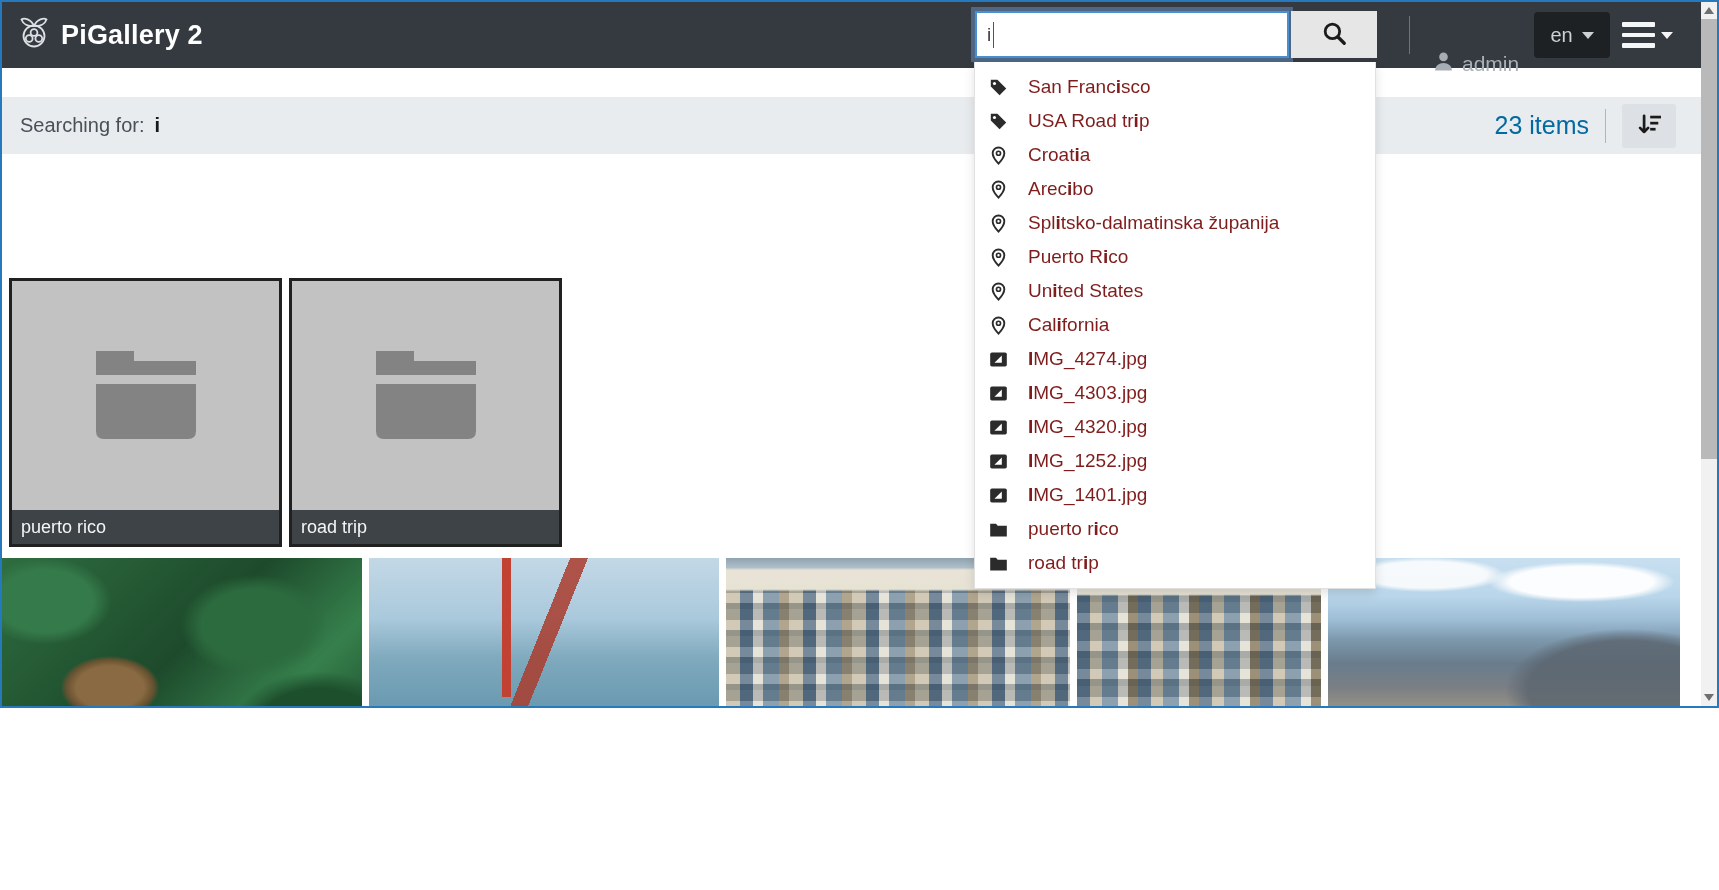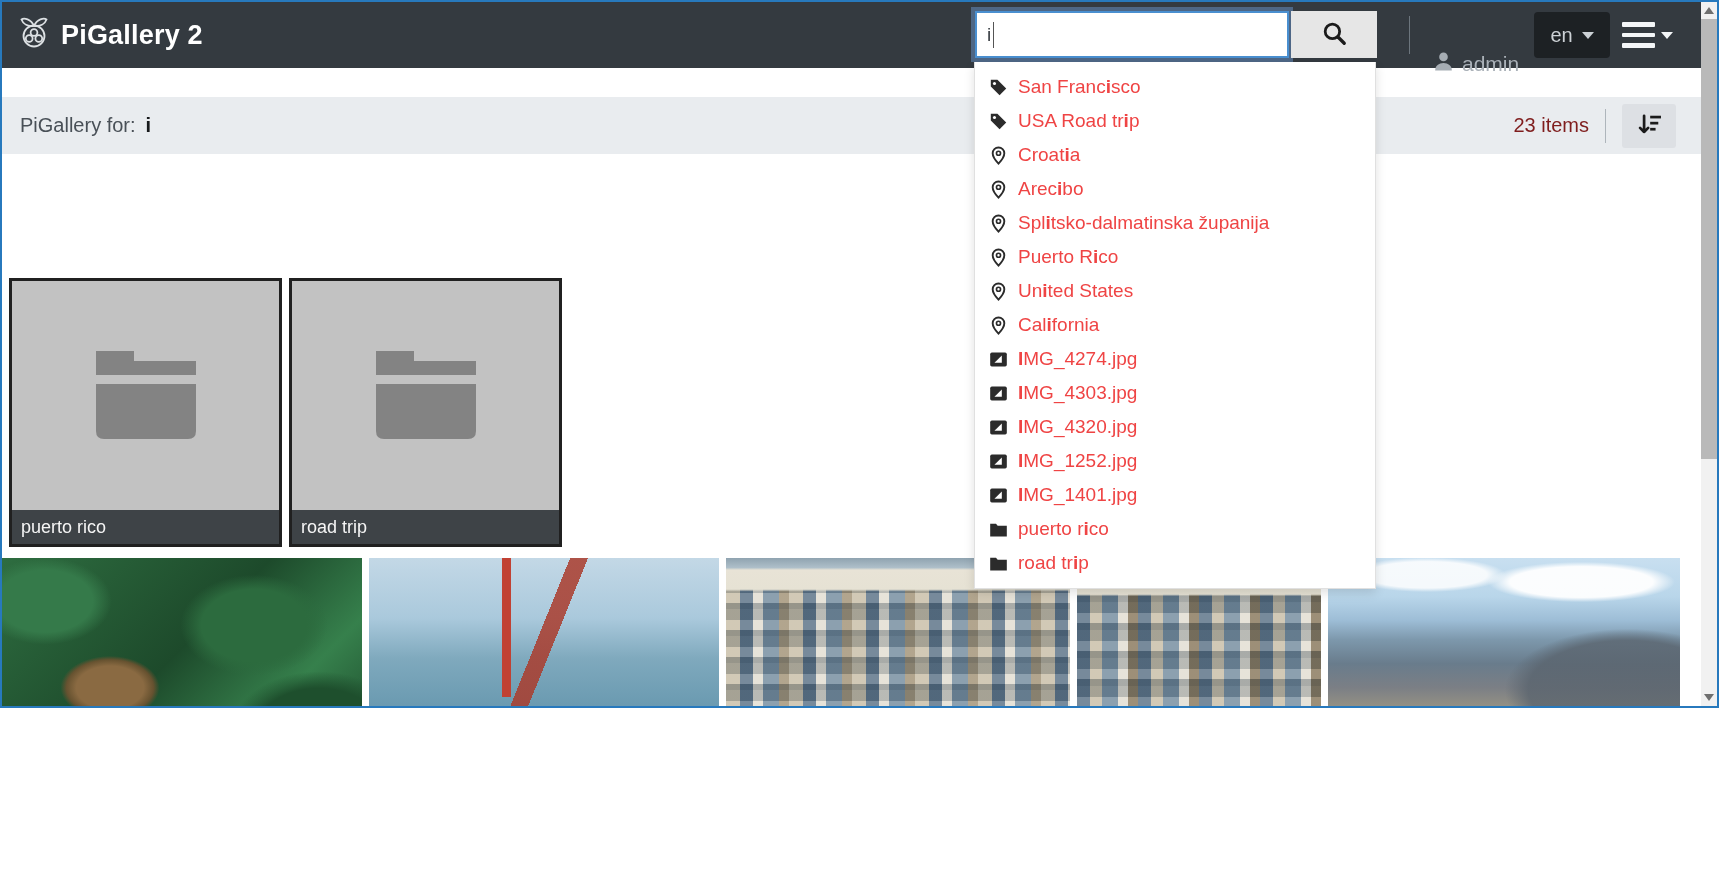--- a/index.html
+++ b/index.html
@@ -31,32 +31,32 @@
                 border-top:7px solid currentColor; display:inline-block; }
   .menu-btn { position:absolute; left:1620px; top:0; height:66px; display:flex; align-items:center; gap:6px;
               background:none; border:none; color:#fff; cursor:pointer; }
   .bars { display:flex; flex-direction:column; gap:6px; }
   .bar { width:33px; height:4.5px; background:#f4f6f8; border-radius:1px; }
 
   
   .dropdown { position:absolute; left:972px; top:60px; width:402px; background:#fff; z-index:200;
               border:1px solid #e0e0e0; border-top:none; box-shadow:0 4px 10px rgba(0,0,0,.12);
               padding:8px 0; list-style:none; }
-  .dd-item { display:flex; align-items:center; gap:10px; height:34px; padding:0 14px; font-size:19px;
-             color:#ef4444; cursor:pointer; white-space:nowrap; }
+  .dd-item { display:flex; align-items:center; gap:20px; height:34px; padding:0 14px; font-size:19px;
+             color:#7f1d1d; cursor:pointer; white-space:nowrap; }
   .dd-item b { font-weight:bold; }
   .dd-item svg { flex:0 0 auto; }
 
   
   .results-bar { position:absolute; left:0; right:16px; top:95px; height:57px; background:#e9ecef;
                  display:flex; align-items:center; z-index:10; }
   .searching-label { margin-left:18px; font-size:20px; color:#495057; }
   .searching-query { font-weight:bold; color:#17191b; margin-left:10px; font-size:20px; }
   .results-right { margin-left:auto; display:flex; align-items:center; }
-  .items-count { font-size:20px; color:#7f1d1d; }
+  .items-count { font-size:25px; color:#0369a1; }
   .count-divider { width:1px; height:34px; background:#aeb5bb; margin:0 16px; }
   .sort-btn { width:54px; height:44px; background:#dde0e4; border:none; border-radius:3px;
               display:flex; align-items:center; justify-content:center; margin-right:25px; cursor:pointer; }
 
   
   .map-thumb { position:absolute; left:1566px; top:171px; width:132px; height:99px; z-index:5;
                overflow:hidden; box-shadow:0 1px 4px rgba(0,0,0,.35); cursor:pointer; }
   .map-canvas { position:absolute; inset:0; background:
       radial-gradient(ellipse 58px 42px at 14% 28%, #d6d8b4 0 60%, transparent 66%),
       radial-gradient(ellipse 50px 55px at 28% 88%, #cfd6b2 0 58%, transparent 64%),
@@ -199,21 +199,21 @@
       <span class="bars">
         <span class="bar"></span>
           <span class="bar"></span>
           <span class="bar"></span>
       </span>
       <span class="caret-down" style="color:#f4f6f8;"></span>
     </button>
   </nav>
 
   <div class="results-bar">
-    <span class="searching-label">PiGallery for:</span>
+    <span class="searching-label">Searching for:</span>
     <span class="searching-query">i</span>
     <div class="results-right">
       <span class="items-count">23 items</span>
       <span class="count-divider"></span>
       <button class="sort-btn">
         <span>
           <svg width="27" height="27" viewBox="0 0 20 20">
             <path d="M6 3.5v12M6 15.5l-3-3M6 15.5l3-3" stroke="#1b1b1b" stroke-width="2" fill="none" stroke-linecap="round" stroke-linejoin="round"></path>
             <rect x="10.5" y="3.5" width="8" height="2" fill="#1b1b1b"></rect>
             <rect x="10.5" y="8" width="6" height="2" fill="#1b1b1b"></rect>

